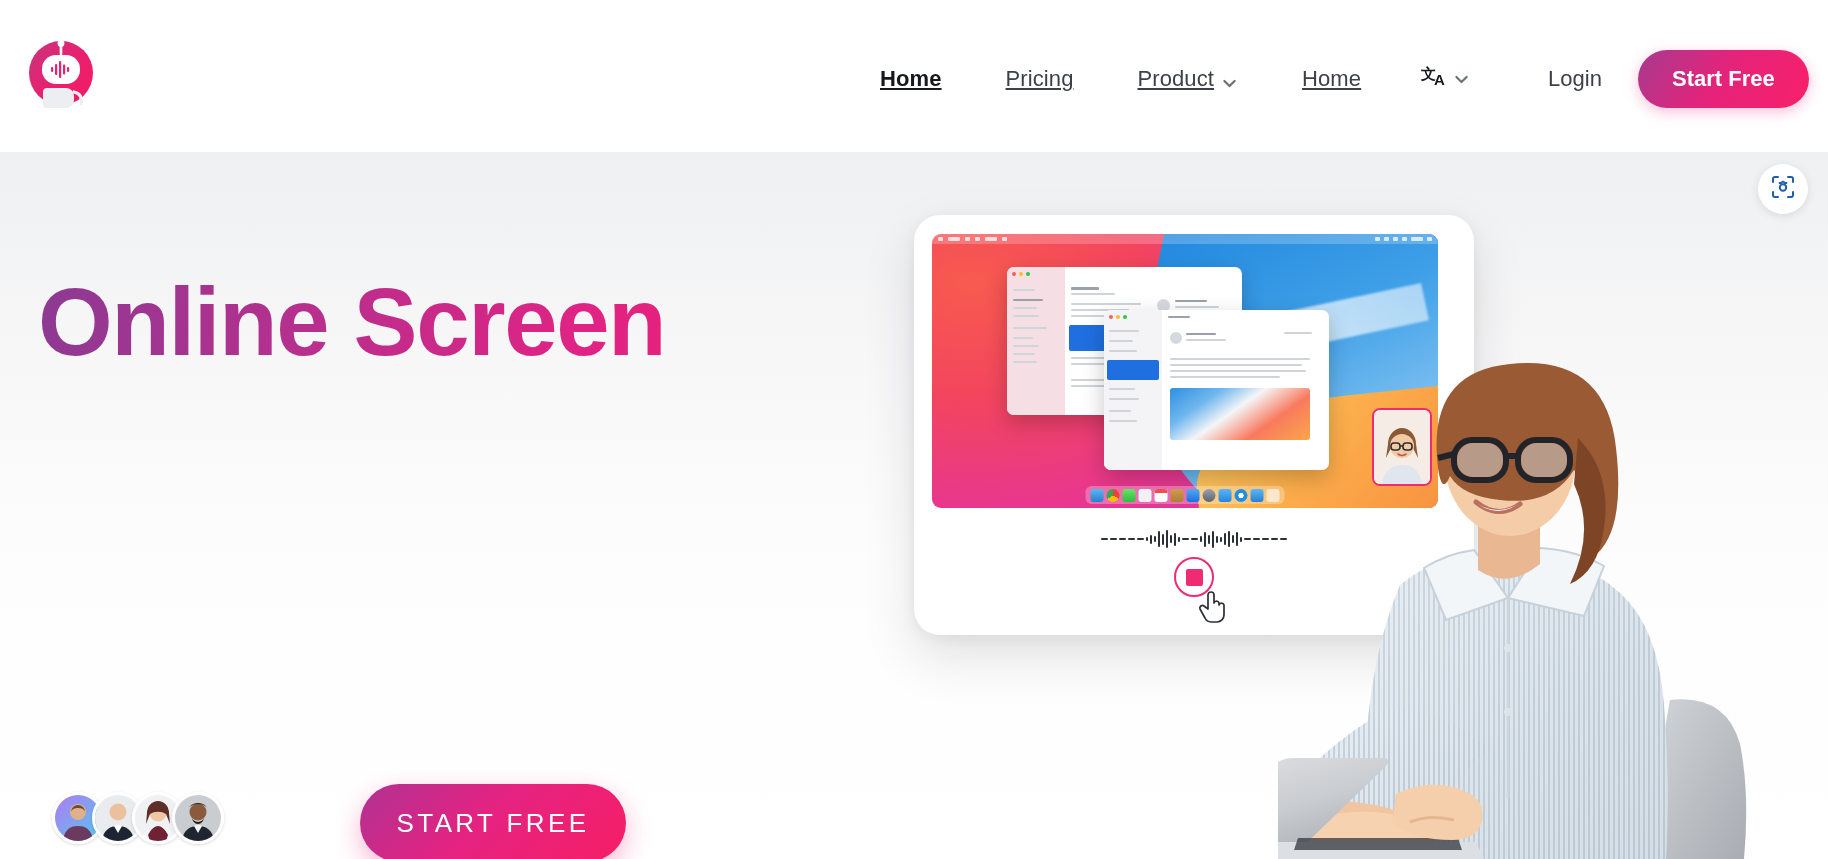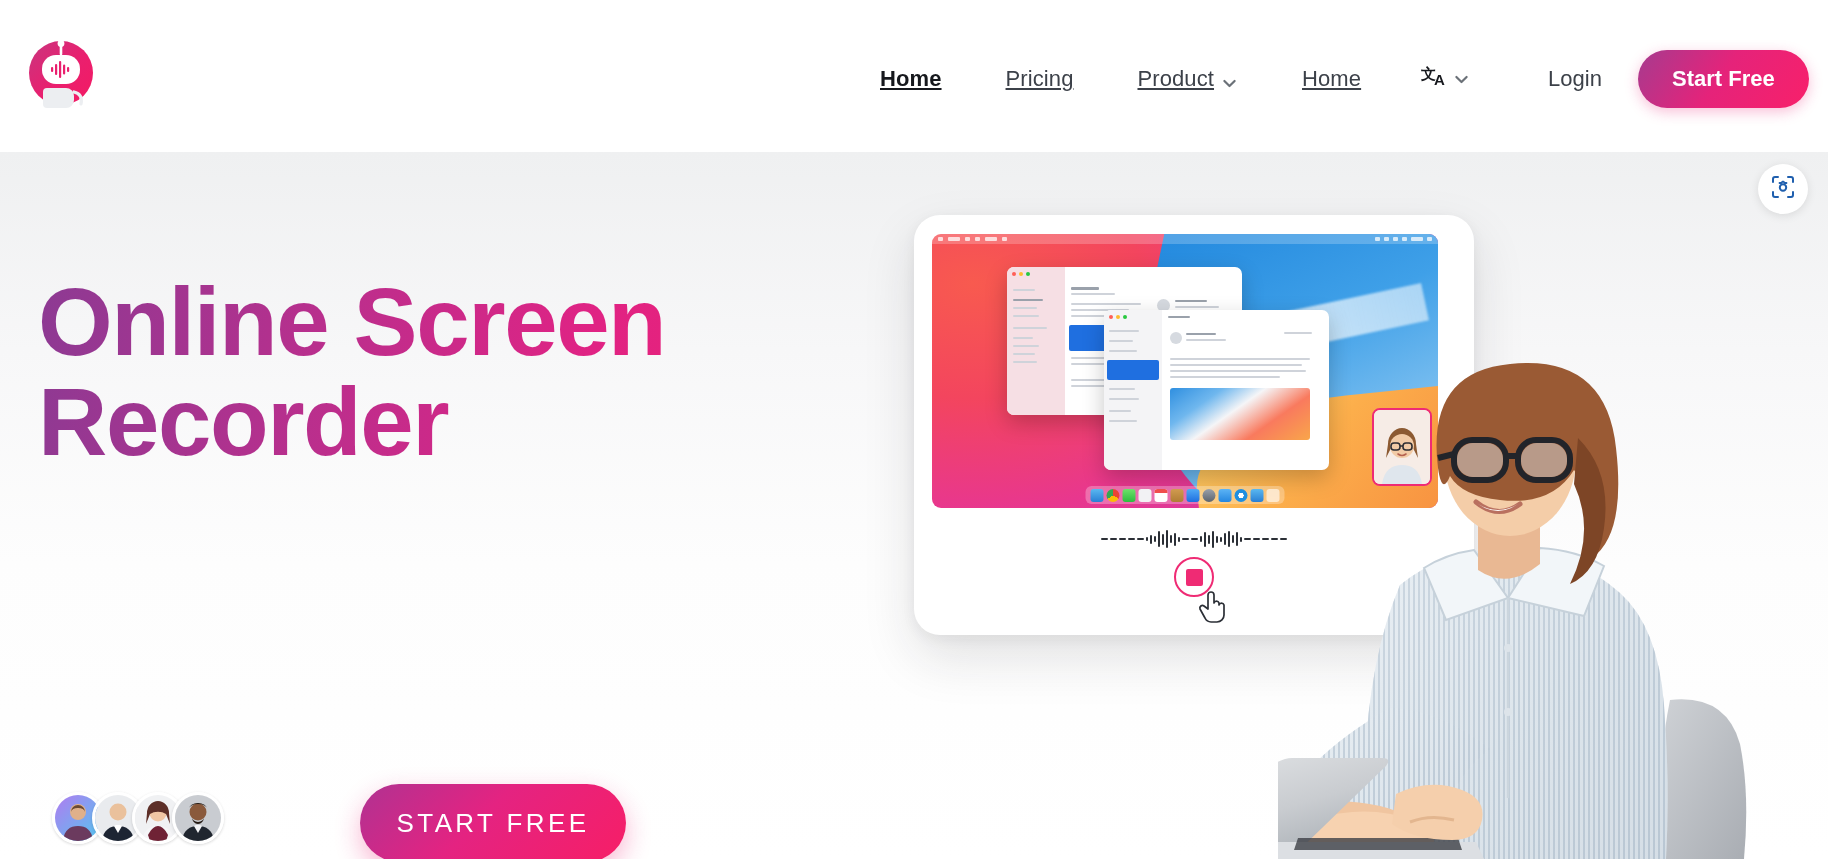--- a/index.html
+++ b/index.html
@@ -239,21 +239,20 @@
     <div class="login">Login</div>
     <button class="cta-pill">Start Free</button>
   </nav>
 </div>
 
 <div class="hero">
 
   <div class="hero-left">
     <h1 class="hero-title">
       <span>Online Screen</span><br>
-      <span>Recorder</span>
     </h1>
   </div>
 
   <div class="hero-actions">
     <div class="social-proof">
       <div class="avatars">
         <span class="avatar">
           <svg width="46" height="46" viewBox="0 0 46 46">
             <defs>
                 <linearGradient id="av1" x1="0" y1="0" x2="1" y2="1">

